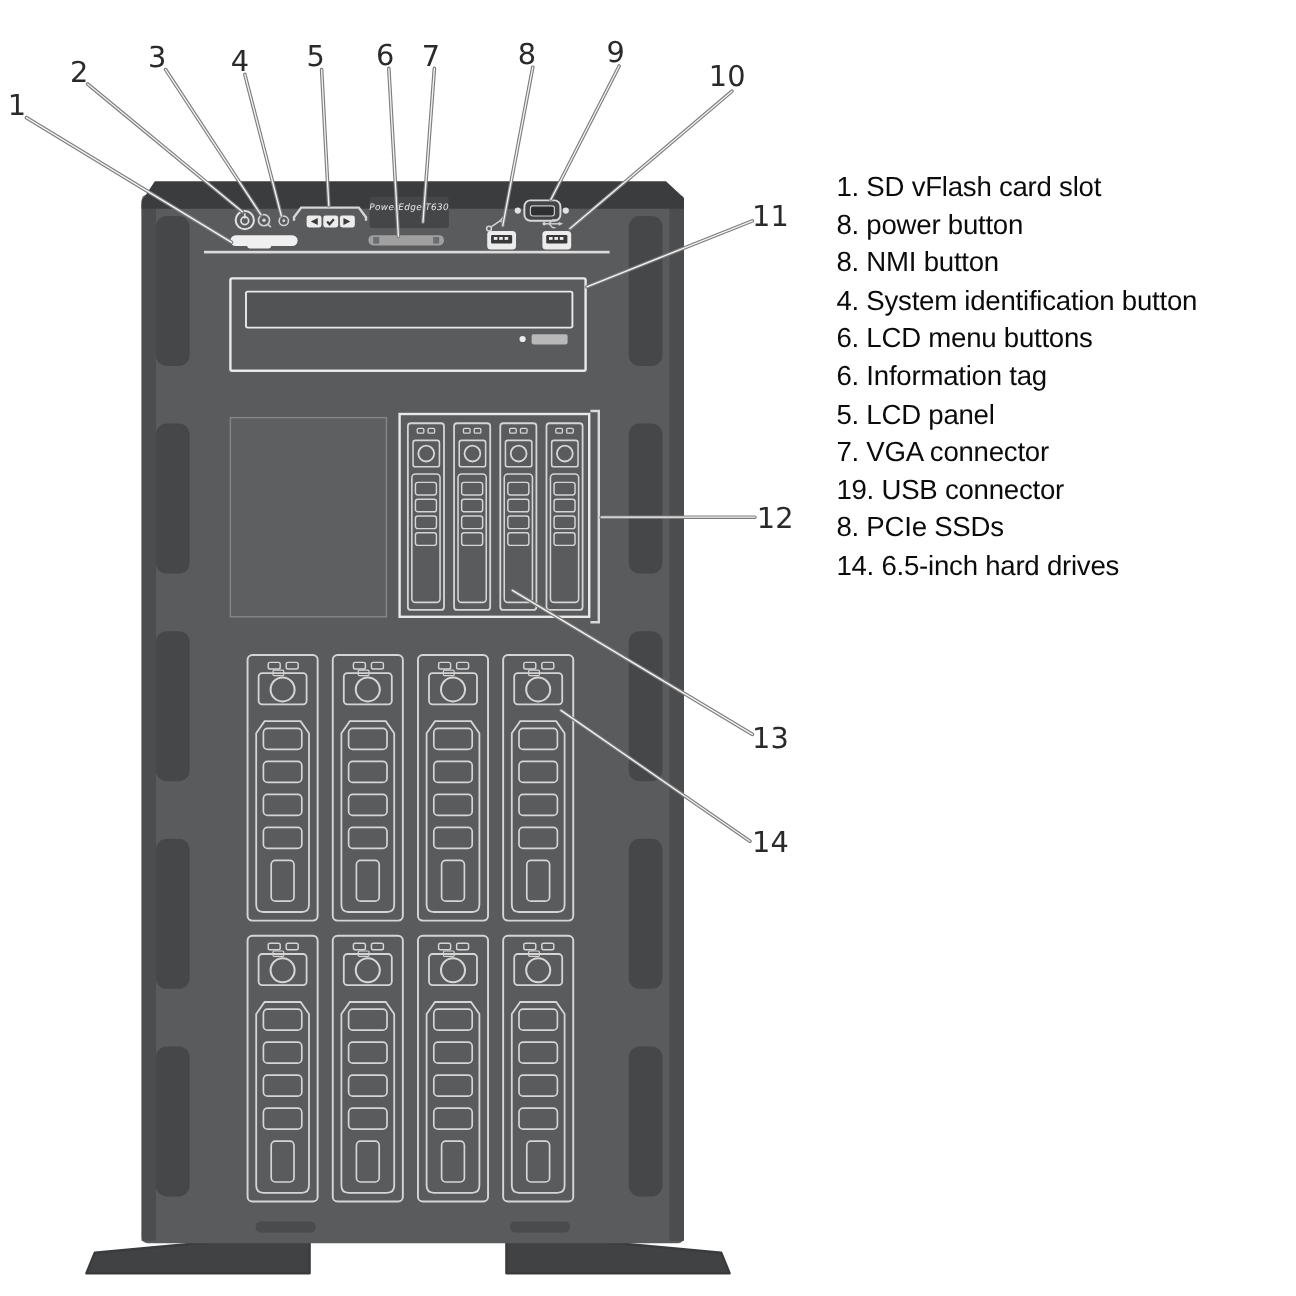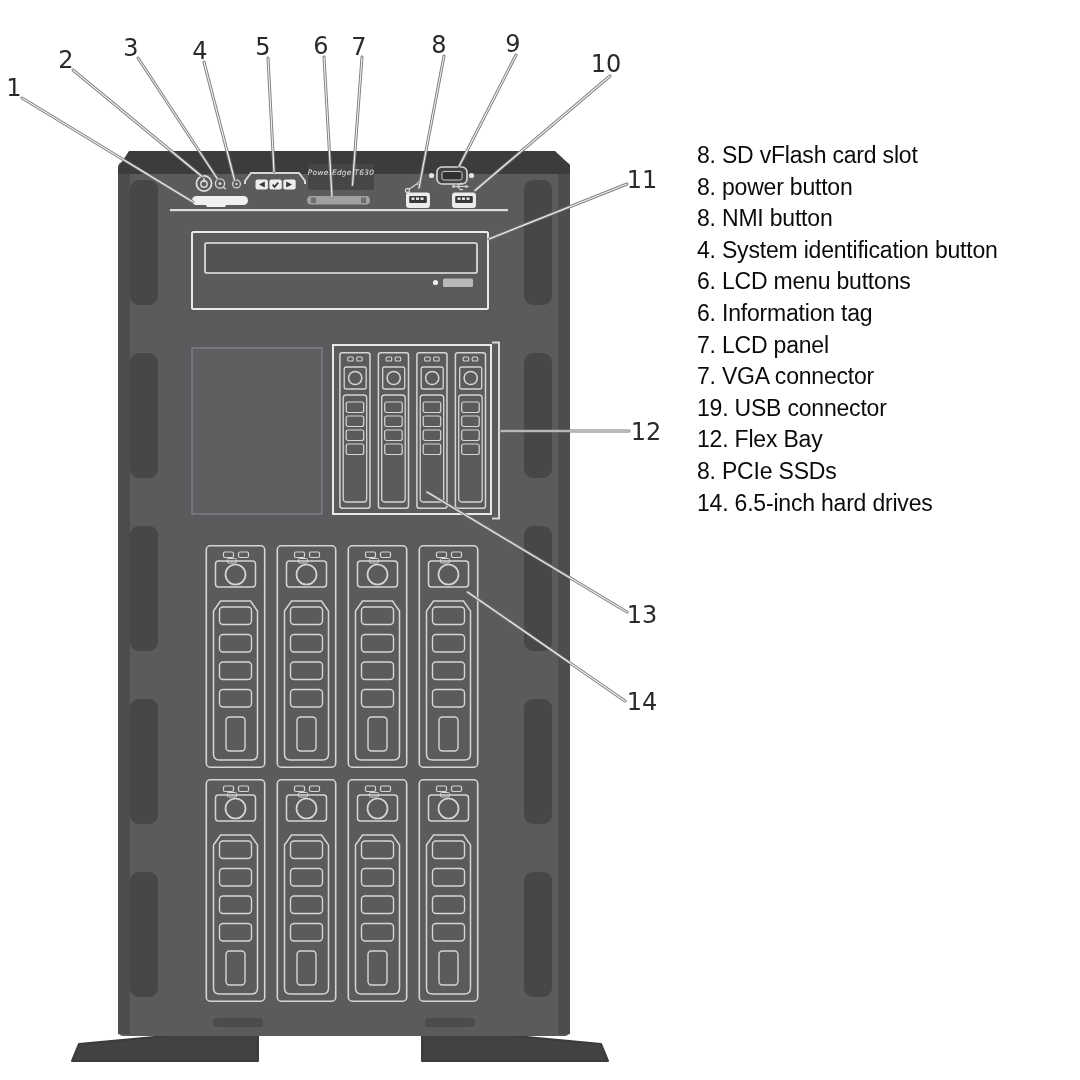--- a/index.html
+++ b/index.html
@@ -227,27 +227,26 @@
       <text class="num" x="513" y="52">9</text>
       <text class="num" x="606" y="72">10</text>
       <text class="num" x="642" y="188">11</text>
       <text class="num" x="646" y="440">12</text>
       <text class="num" x="642" y="623">13</text>
       <text class="num" x="642" y="710">14</text>
     </g>
   </svg>
 
   <div id="legend">
-    <div>8. SD vFlash card slot</div>
+    <div>1. SD vFlash card slot</div>
     <div>8. power button</div>
     <div>8. NMI button</div>
     <div>4. System identification button</div>
     <div>6. LCD menu buttons</div>
     <div>6. Information tag</div>
-    <div>7. LCD panel</div>
+    <div>5. LCD panel</div>
     <div>7. VGA connector</div>
     <div>19. USB connector</div>
-    <div>12. Flex Bay</div>
     <div>8. PCIe SSDs</div>
     <div>14. 6.5-inch hard drives</div>
   </div>
 
 </div>
 
 </body></html>

